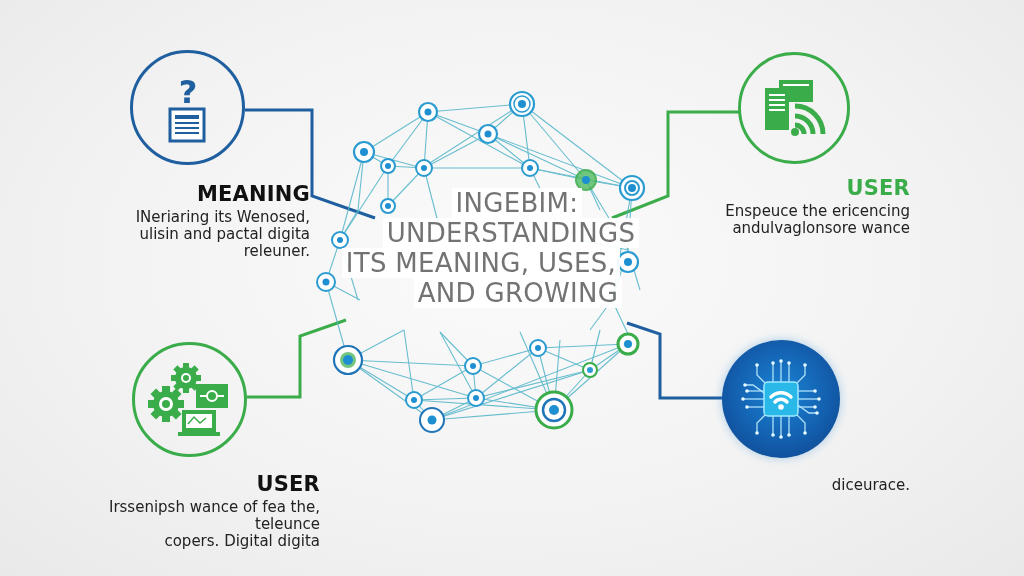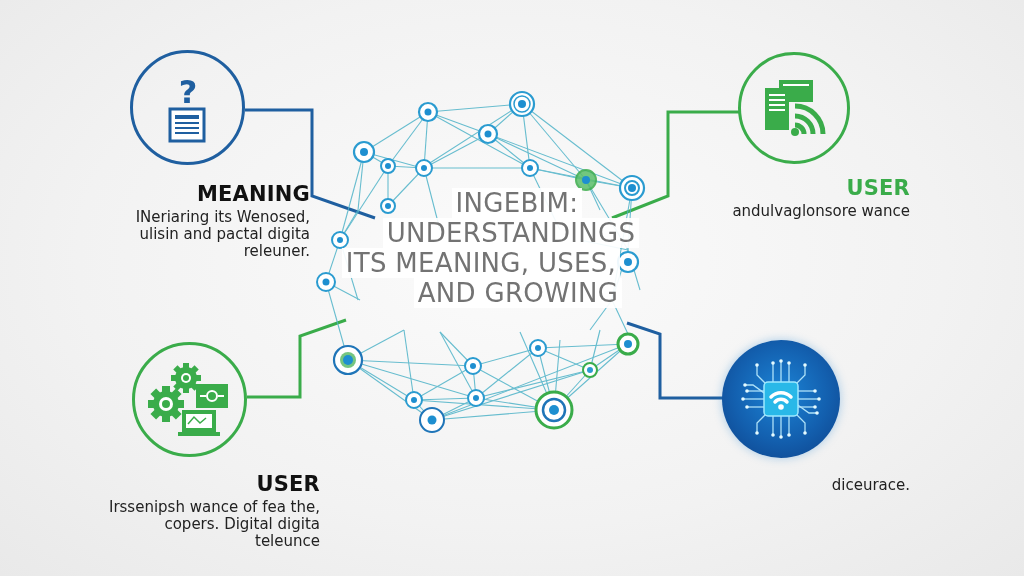--- a/index.html
+++ b/index.html
@@ -348,30 +348,31 @@
   <div class="desc">
     <div>INeriaring its  Wenosed,</div>
     <div>ulisin and pactal digita</div>
     <div>releuner.</div>
   </div>
 </div>
 
 <div class="block b-user">
   <div class="head">USER</div>
   <div class="desc">
+    <div>Enspeuce the ericencing</div>
     <div>andulvaglonsore wance</div>
   </div>
 </div>
 
 <div class="block b-uses">
   <div class="head">USER</div>
   <div class="desc">
     <div>Irssenipsh wance of fea the,</div>
+    <div>teleunce</div>
     <div>copers. Digital digita</div>
-    <div>teleunce</div>
   </div>
 </div>
 
 <div class="block b-digital">
   <div class="desc">
     <div>diceurace.</div>
   </div>
 </div>
 
 </body></html>

